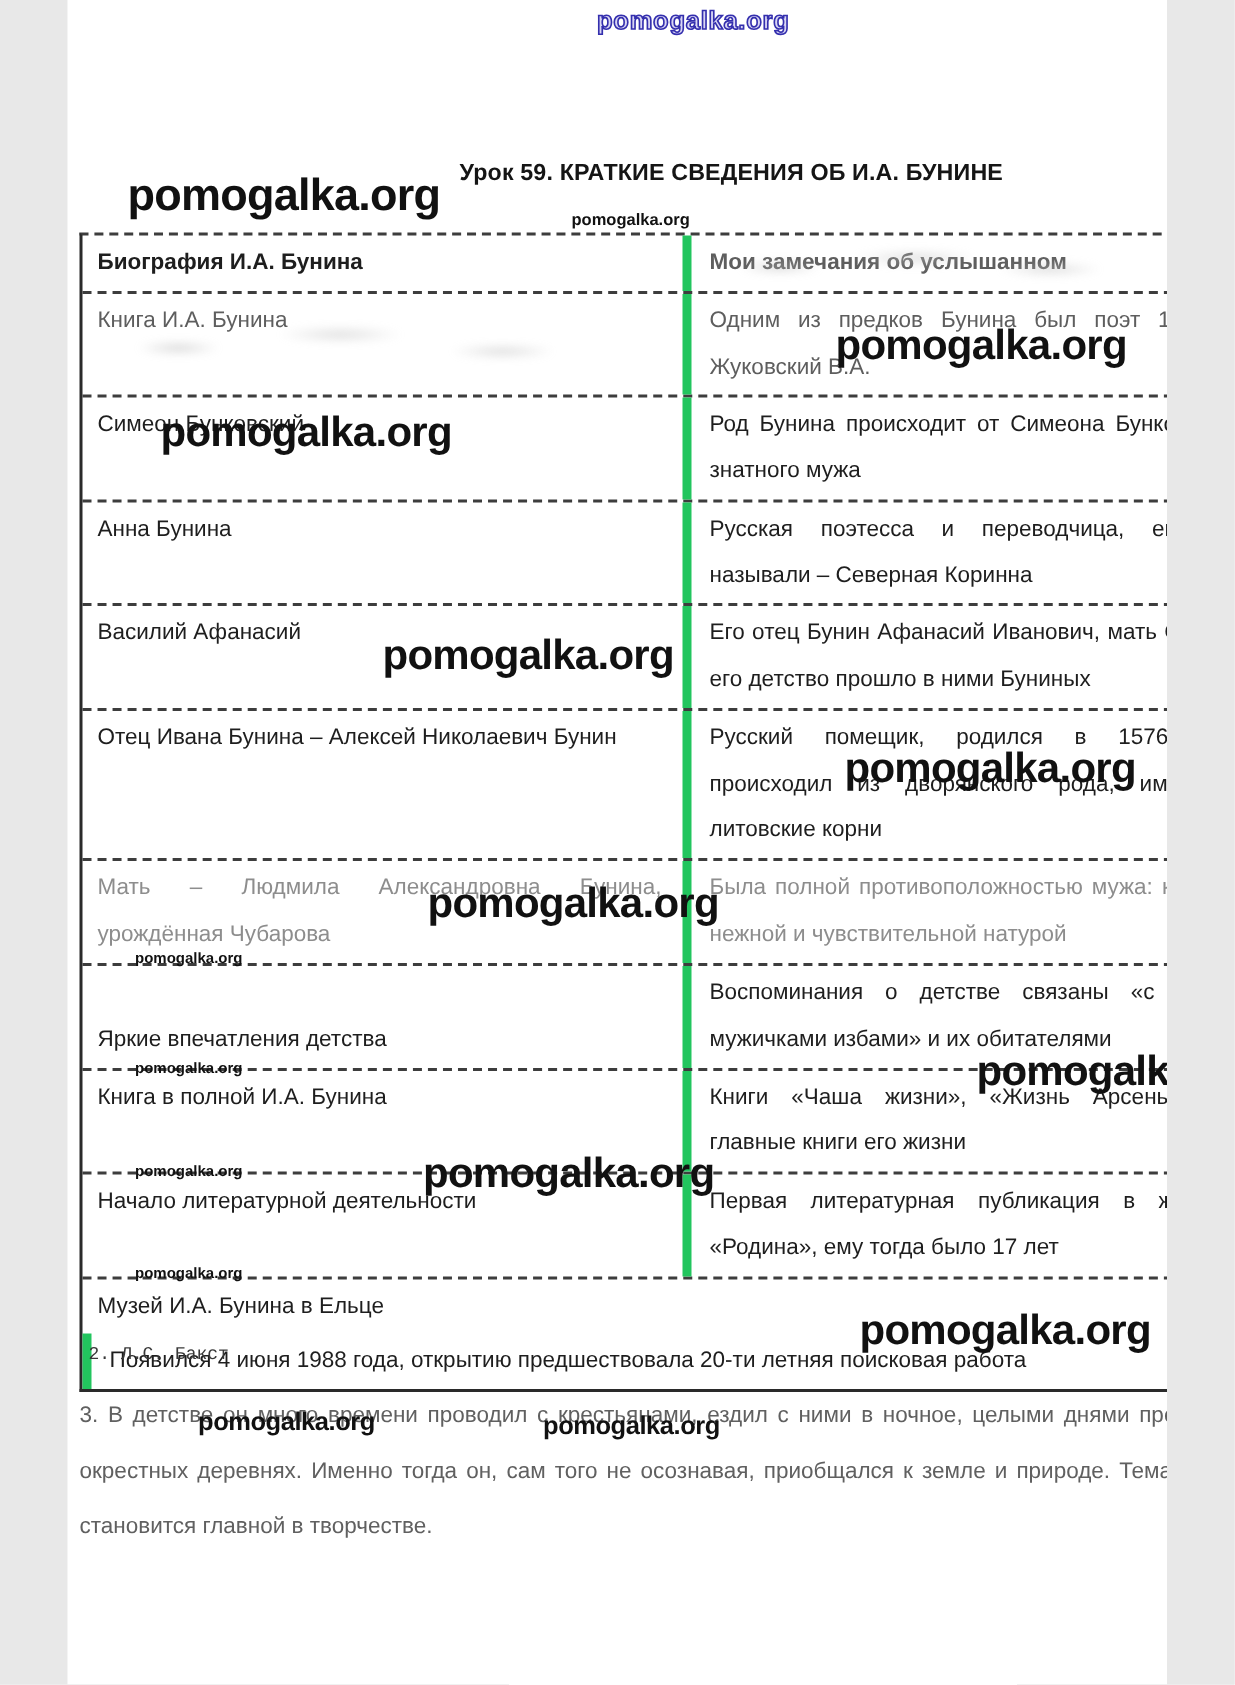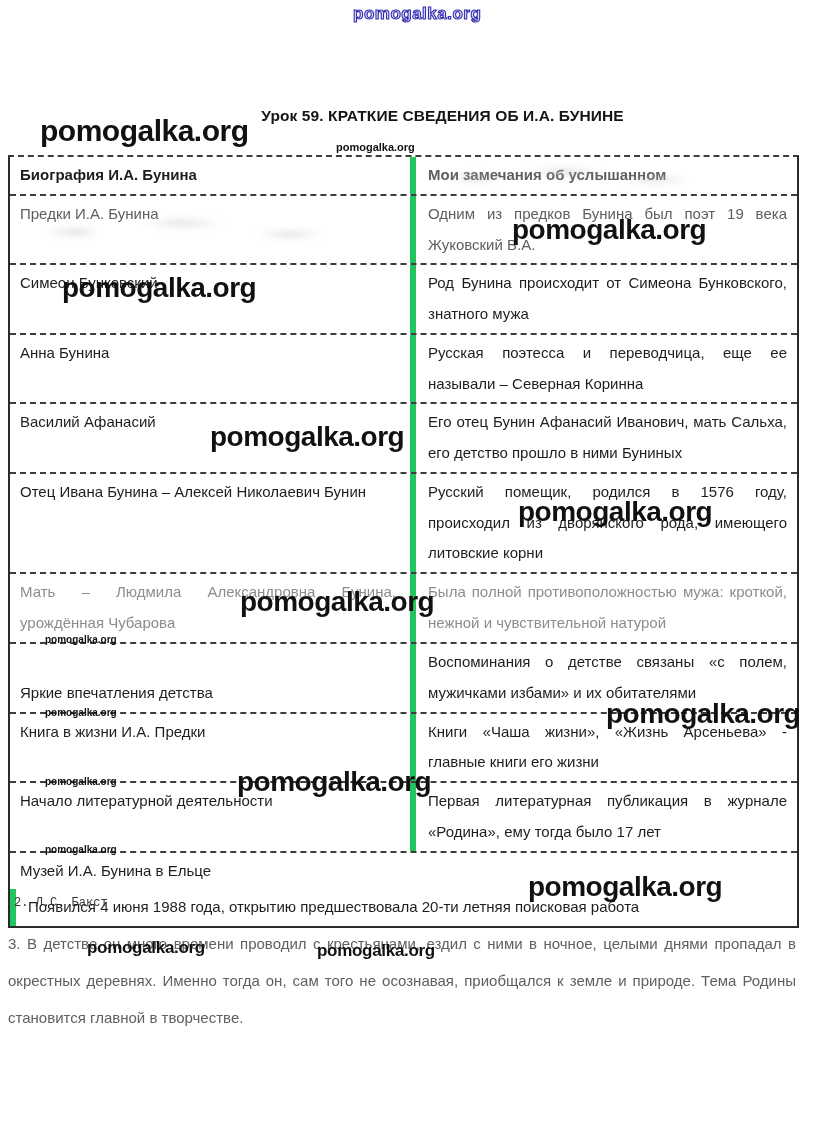--- a/index.html
+++ b/index.html
@@ -1,17 +1,17 @@
 <!DOCTYPE html>
 <html><head>
 <meta charset="utf-8">
 <style>
   html,body{margin:0;padding:0;background:#e8e8e8;}
   .page{
-    position:relative;width:823px;height:1123px;background:#ffffff;
+    position:relative;width:733px;height:1123px;background:#ffffff;
     margin:0 auto;overflow:hidden;
     font-family:"Liberation Sans","DejaVu Sans",sans-serif;color:#1e1e1e;
   }
   
   .title{
     position:absolute;top:107px;left:0;width:823px;margin:0;
     text-align:center;transform:translateX(31px);
     font-size:15.5px;font-weight:bold;letter-spacing:0.1px;color:#151515;
   }
   
@@ -64,21 +64,21 @@
   <span class="wm wm-blue" style="left:353px;top:4px;">pomogalka.org</span>
 
   <h1 class="title">Урок 59. КРАТКИЕ СВЕДЕНИЯ ОБ И.А. БУНИНЕ</h1>
 
   <div class="btable">
     <div class="tr th" style="min-height:35px;align-items:center;">
       <div class="td left">Биография И.А. Бунина</div>
       <div class="td right semi">Мои замечания об услышанном</div>
     </div>
     <div class="tr" style="min-height:65px;">
-      <div class="td left semi">Предки И.А. Бунина</div>
+      <div class="td left semi">Книга И.А. Бунина</div>
       <div class="td right semi">Одним из предков Бунина был поэт 19 века Жуковский В.А.</div>
     </div>
     <div class="tr" style="min-height:65px;">
       <div class="td left">Симеон Бунковский</div>
       <div class="td right">Род Бунина происходит от Симеона Бунковского, знатного мужа</div>
     </div>
     <div class="tr" style="min-height:68px;">
       <div class="td left">Анна Бунина</div>
       <div class="td right">Русская поэтесса и переводчица, еще ее называли – Северная Коринна</div>
     </div>
@@ -92,21 +92,21 @@
     </div>
     <div class="tr" style="min-height:65px;">
       <div class="td left faded">Мать – Людмила Александровна Бунина, урождённая Чубарова</div>
       <div class="td right faded">Была полной противоположностью мужа: кроткой, нежной и чувствительной натурой</div>
     </div>
     <div class="tr" style="min-height:70px;align-items:flex-end;">
       <div class="td left">Яркие впечатления детства</div>
       <div class="td right">Воспоминания о детстве связаны «с полем, мужичками избами» и их обитателями</div>
     </div>
     <div class="tr" style="min-height:68px;">
-      <div class="td left">Книга в жизни И.А. Предки</div>
+      <div class="td left">Книга в полной И.А. Бунина</div>
       <div class="td right">Книги «Чаша жизни», «Жизнь Арсеньева» - главные книги его жизни</div>
     </div>
     <div class="tr" style="min-height:67px;">
       <div class="td left">Начало литературной деятельности</div>
       <div class="td right">Первая литературная публикация в журнале «Родина», ему тогда было 17 лет</div>
     </div>
     <div class="tr" style="min-height:66px;">
       <div class="td left">Музей И.А. Бунина в Ельце</div>
       <div class="td right">Появился 4 июня 1988 года, открытию предшествовала 20-ти летняя поисковая работа</div>
     </div>

